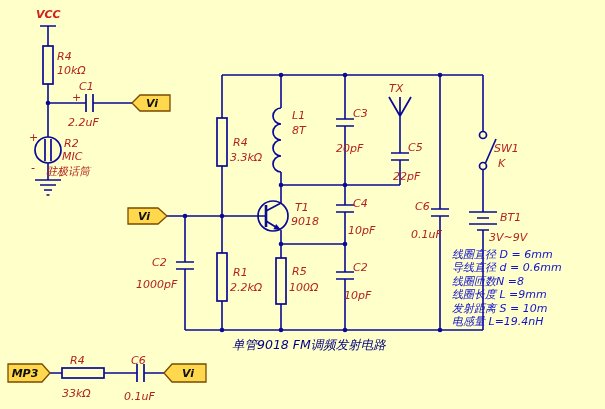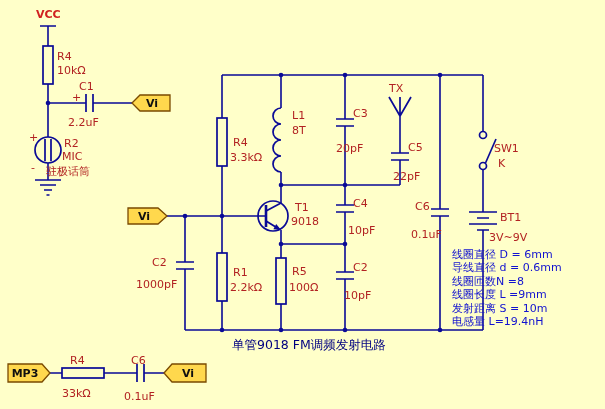--- a/index.html
+++ b/index.html
@@ -2,21 +2,21 @@
 <html><head>
 <meta charset="utf-8">
 <style>
   html,body{margin:0;padding:0;}
   body{
     width:605px;height:409px;
     background:#FFFFC9;
     font-family:"DejaVu Sans","Liberation Sans",sans-serif;
     overflow:hidden;
   }
-  .canvas{position:relative;width:488px;height:409px;}
+  .canvas{position:relative;width:488px;height:409px;font-style:italic;}
   svg{display:block;position:absolute;left:0;top:0;}
   text{font-family:"DejaVu Sans","Liberation Sans",sans-serif;}
   .wire{stroke:#0A0A96;stroke-width:1.6;fill:none;}
   .comp{stroke:#0A0A96;stroke-width:1.7;fill:none;}
   .thick{stroke:#0A0A96;stroke-width:2.6;fill:none;}
   .dot{fill:#0A0A96;stroke:none;}
   .arrow{fill:#0A0A96;stroke:none;}
   .port{fill:#FFD84D;stroke:#7A4A00;stroke-width:1.3;}
   .lbl{fill:#B22222;font-size:11px;}
   .vcc{fill:#D02020;font-size:11px;font-weight:bold;}

